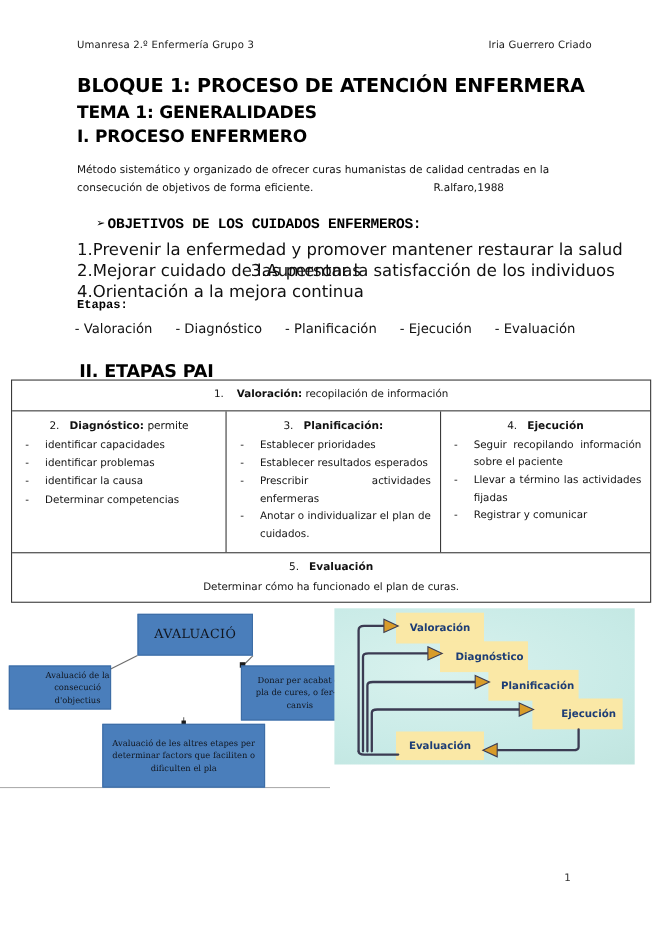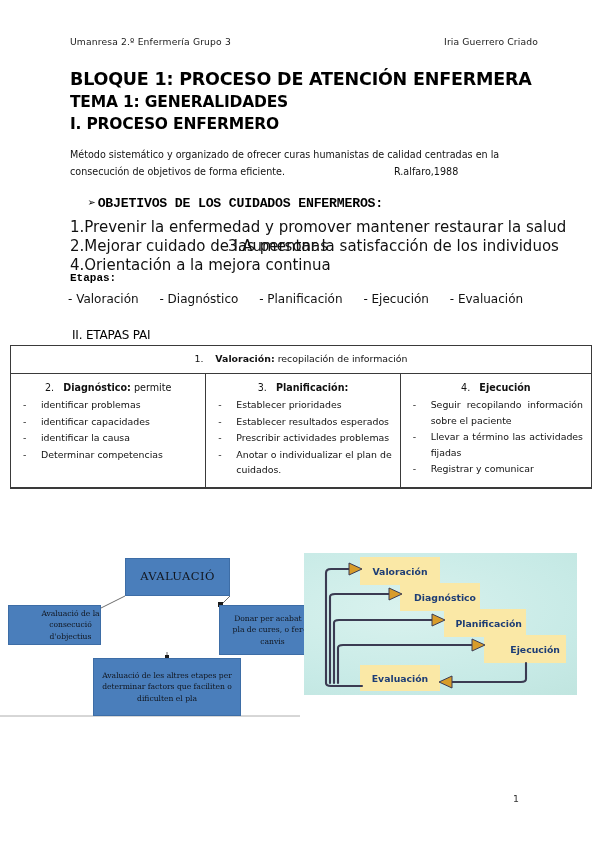--- a/index.html
+++ b/index.html
@@ -102,22 +102,22 @@
     font-size: 12px;
     color: #111;
     white-space: nowrap;
   }
   #etapas-list span { margin-right: 17px; }
 
   #h-etapaspai {
     position: absolute;
     top: 328px;
     left: 72px;
-    font-size: 12px;
-    font-weight: normal;
+    font-size: 16px;
+    font-weight: bold;
     letter-spacing: -0.2px;
   }
 
   
   .tbl {
     position: absolute;
     left: 10px;
     top: 345px;
     width: 582px;
     border: 1.4px solid #3a3a3a;
@@ -292,54 +292,63 @@
 
     <div class="tbl-row">
 
       <div class="cell col-a">
         <div class="cell-title">
           <span class="num">2.</span>
           &nbsp;&nbsp;<b>Diagnóstico:</b>
           <span>permite</span>
         </div>
         <ul class="dash">
+          <li>identificar capacidades</li>
           <li>identificar problemas</li>
-          <li>identificar capacidades</li>
           <li>identificar la causa</li>
           <li>Determinar competencias</li>
         </ul>
       </div>
 
       <div class="cell col-b">
         <div class="cell-title">
           <b class="num">3.</b>
           &nbsp;&nbsp;<b>Planificación:</b>
         </div>
         <ul class="dash">
           <li>Establecer prioridades</li>
           <li>Establecer resultados esperados</li>
-          <li>Prescribir actividades problemas</li>
+          <li>Prescribir actividades enfermeras</li>
           <li>Anotar o individualizar el plan de cuidados.</li>
         </ul>
       </div>
 
       <div class="cell col-c">
         <div class="cell-title">
           <b class="num">4.</b>
           &nbsp;&nbsp;<b>Ejecución</b>
         </div>
         <ul class="dash">
           <li>Seguir recopilando información sobre el paciente</li>
           <li>Llevar a término las actividades fijadas</li>
           <li>Registrar y comunicar</li>
         </ul>
       </div>
 
     </div>
 
+    <div class="tbl-row last">
+      <div class="cell cell-full">
+        <div class="cell-title">
+          <b class="num">5.</b>
+          &nbsp;&nbsp;<b>Evaluación</b>
+        </div>
+        <div class="eval-sub">Determinar cómo ha funcionado el plan de curas.</div>
+      </div>
+    </div>
 
   </div>
 
   <div class="diag-left">
     <svg width="300" height="200">
       <line x1="125" y1="48" x2="97" y2="62" stroke="#6d6d6d" stroke-width="1"></line>
       <rect x="94" y="59" width="5" height="5" fill="#1b1b1b"></rect>
       <line x1="230" y1="48" x2="221" y2="57" stroke="#6d6d6d" stroke-width="1"></line>
       <rect x="218" y="54" width="5" height="5" fill="#1b1b1b"></rect>
       <line x1="167" y1="104" x2="167" y2="111" stroke="#6d6d6d" stroke-width="1"></line>

